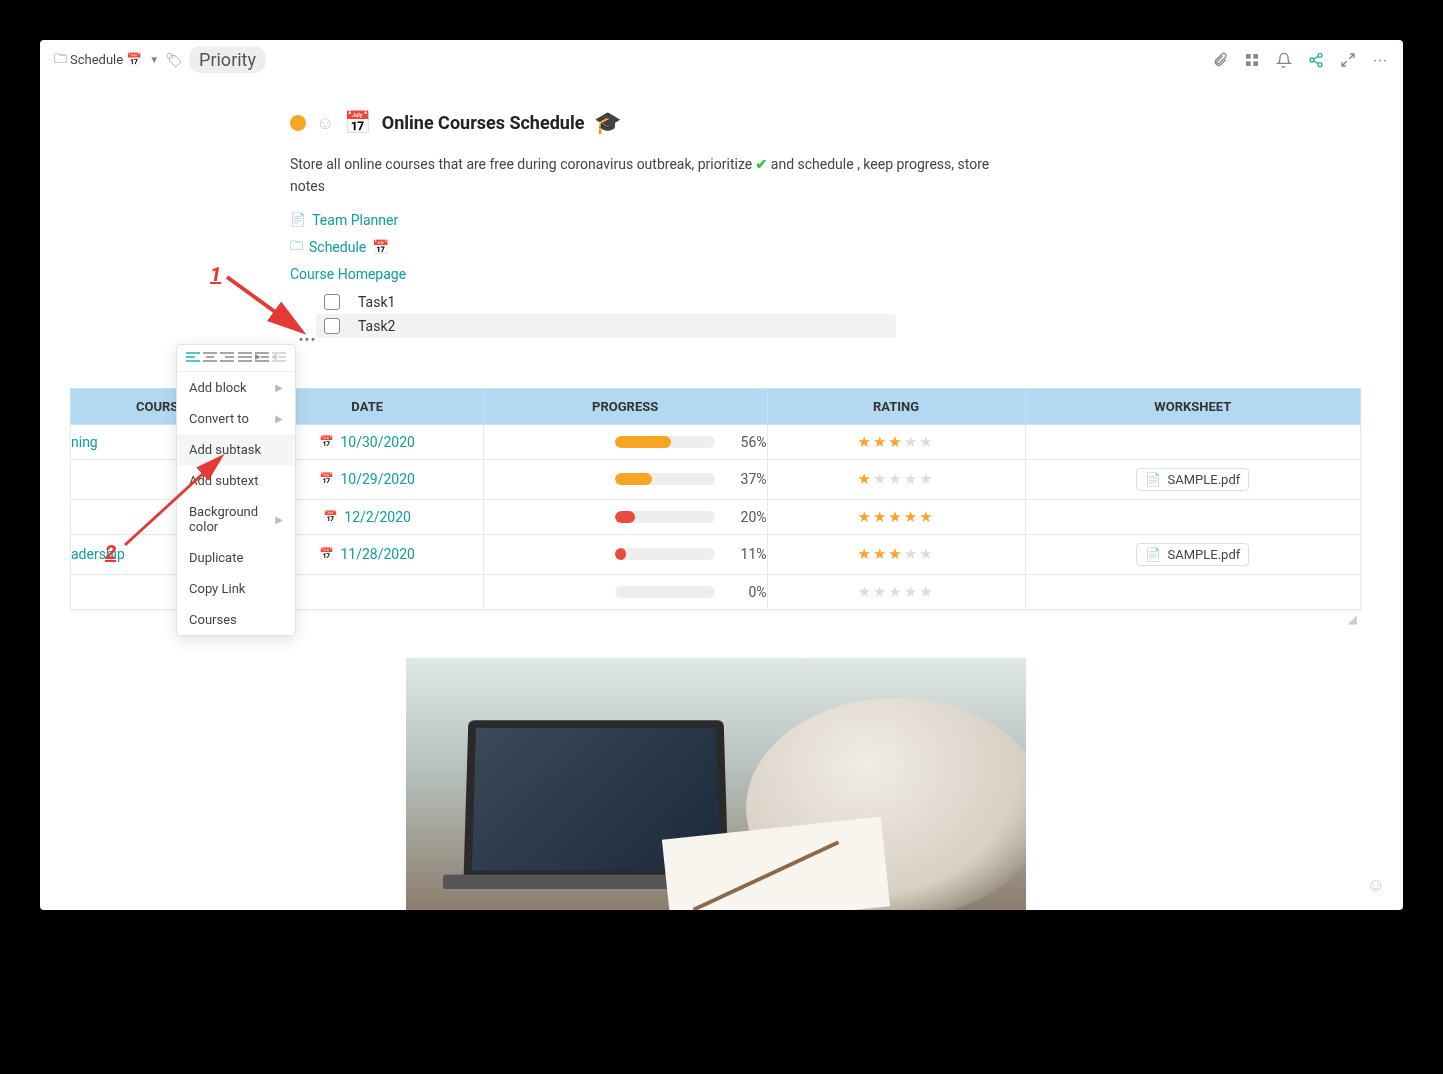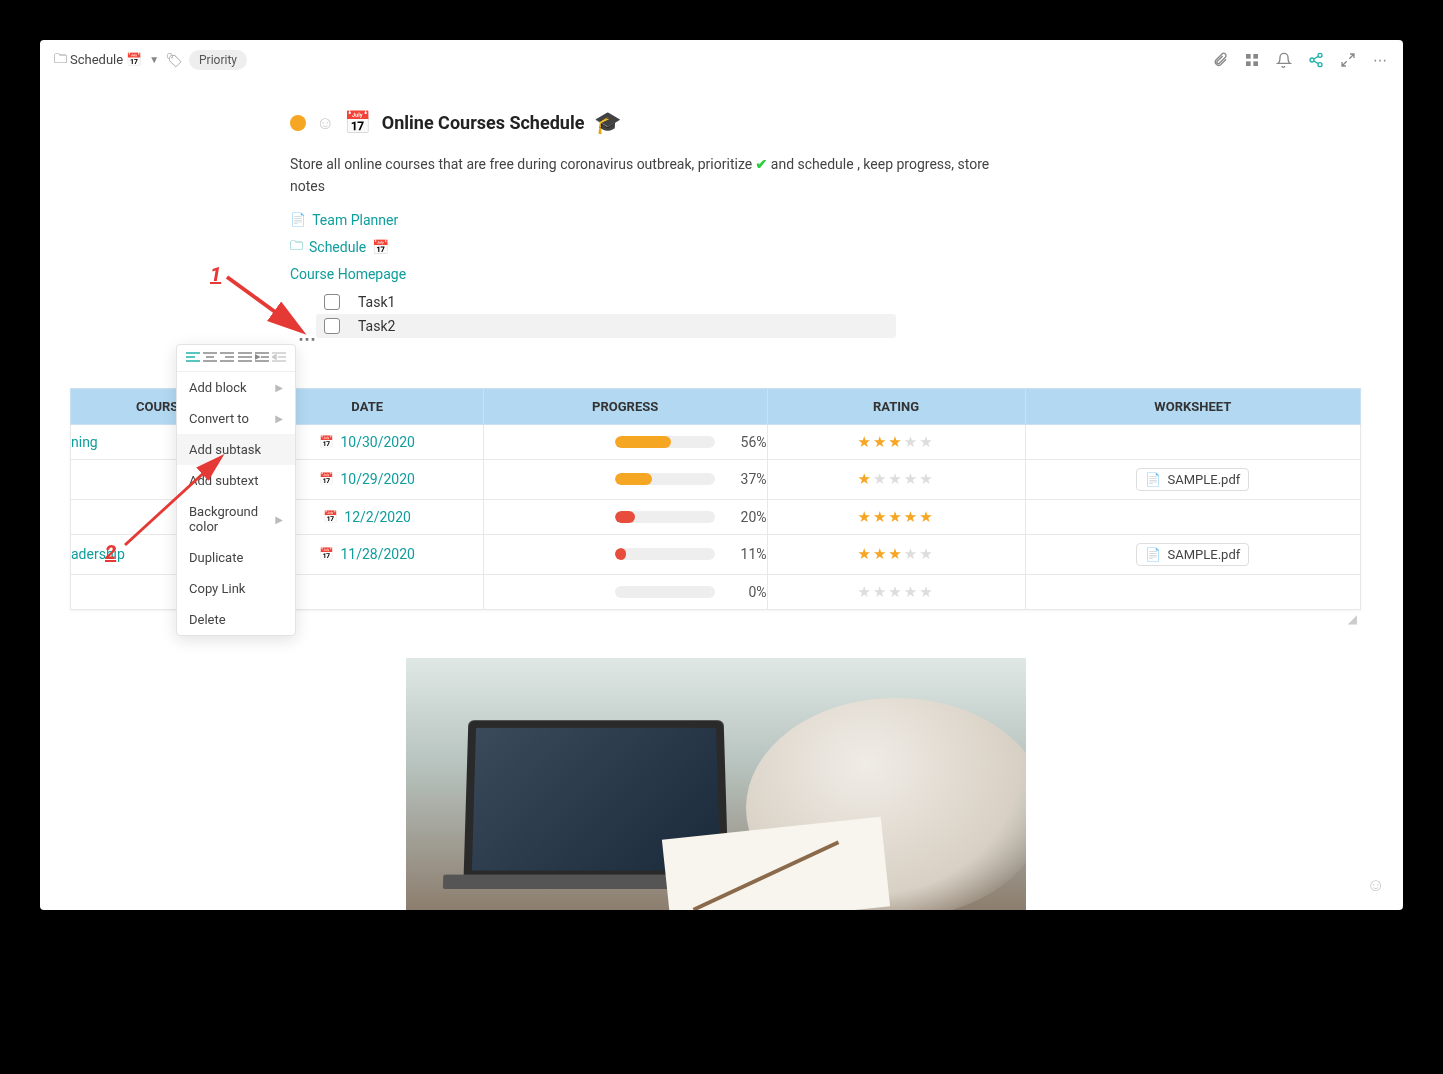--- a/index.html
+++ b/index.html
@@ -29,21 +29,21 @@
 .top-right { margin-left: auto; display: flex; align-items: center; gap: 14px; }
 .breadcrumb {
   display: flex; align-items: center; gap: 3px; font-size: 13px; color: #444;
   cursor: pointer;
 }
 .cal-emoji { font-size: 13px; }
 .caret-down { color: #888; font-size: 10px; margin-left: 4px; }
 .tag-icon { color: #999; font-size: 14px; }
 .pill {
   background: #eee; border-radius: 12px; padding: 3px 10px;
-  font-size: 12px; color: #555; cursor: pointer;
+  font-size: 18px; color: #555; cursor: pointer;
 }
 .icon-btn {
   color: #888; cursor: pointer; width: 18px; height: 18px;
   display: inline-flex; align-items: center; justify-content: center;
 }
 .icon-btn.teal { color: #20b2aa; }
 .content-scroll {
   position: absolute; top: 40px; bottom: 0; left: 0; right: 12px;
   overflow-y: scroll;
 }
@@ -481,21 +481,21 @@
       <span>Background color</span>
         <span class="arr">▶</span>
     </div>
     <div class="ctx-item">
       <span>Duplicate</span>
     </div>
     <div class="ctx-item">
       <span>Copy Link</span>
     </div>
     <div class="ctx-item">
-      <span>Delete</span>
+      <span>Courses</span>
     </div>
   </div>
 
   <div class="anno-label" style="left:170px; top:222px;">1</div>
   <svg class="anno-arrow" style="left:182px; top:232px;" width="90" height="70">
     <defs>
         <marker id="ah1" markerWidth="10" markerHeight="10" refX="8" refY="3" orient="auto">
           <polygon points="0,0 10,3 0,6" fill="#e53935"></polygon>
         </marker>
       </defs>

